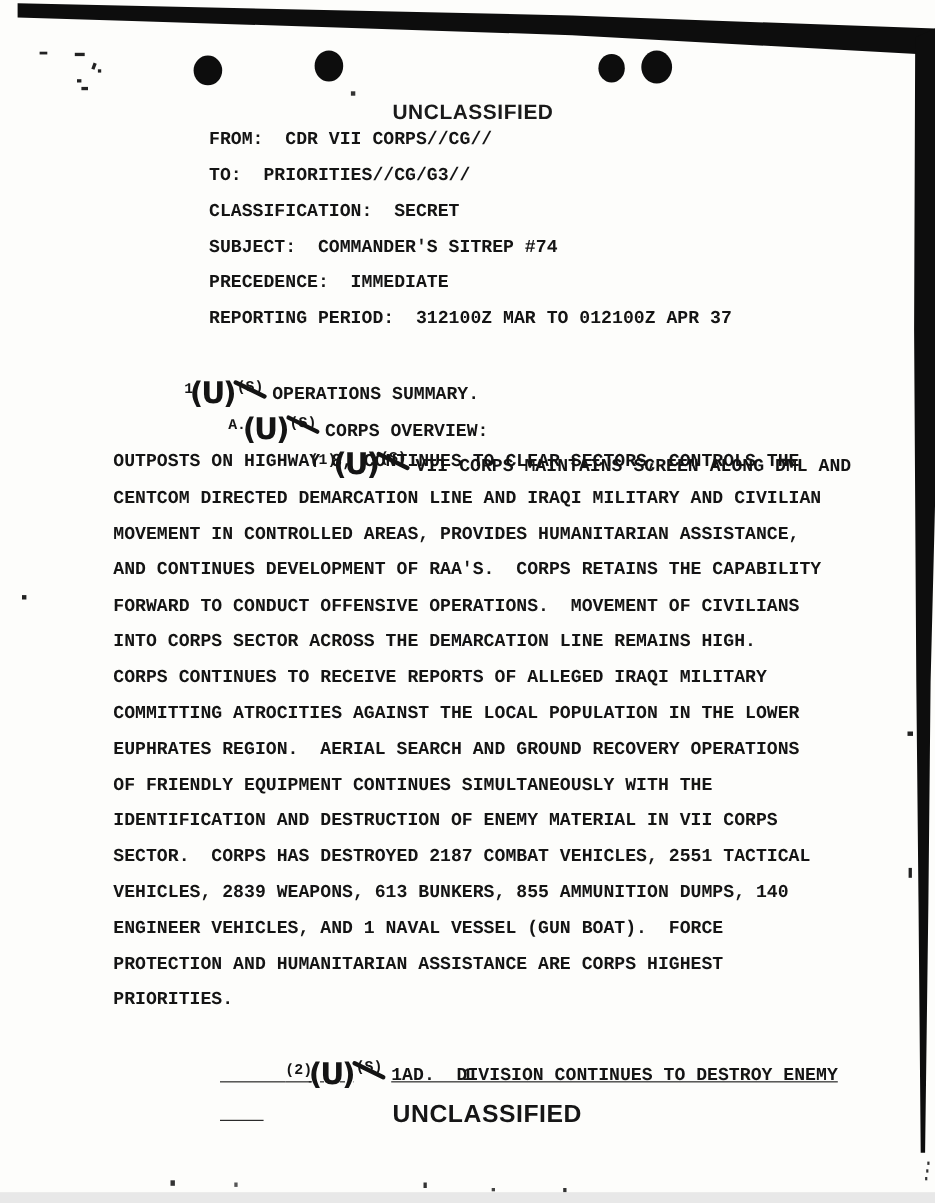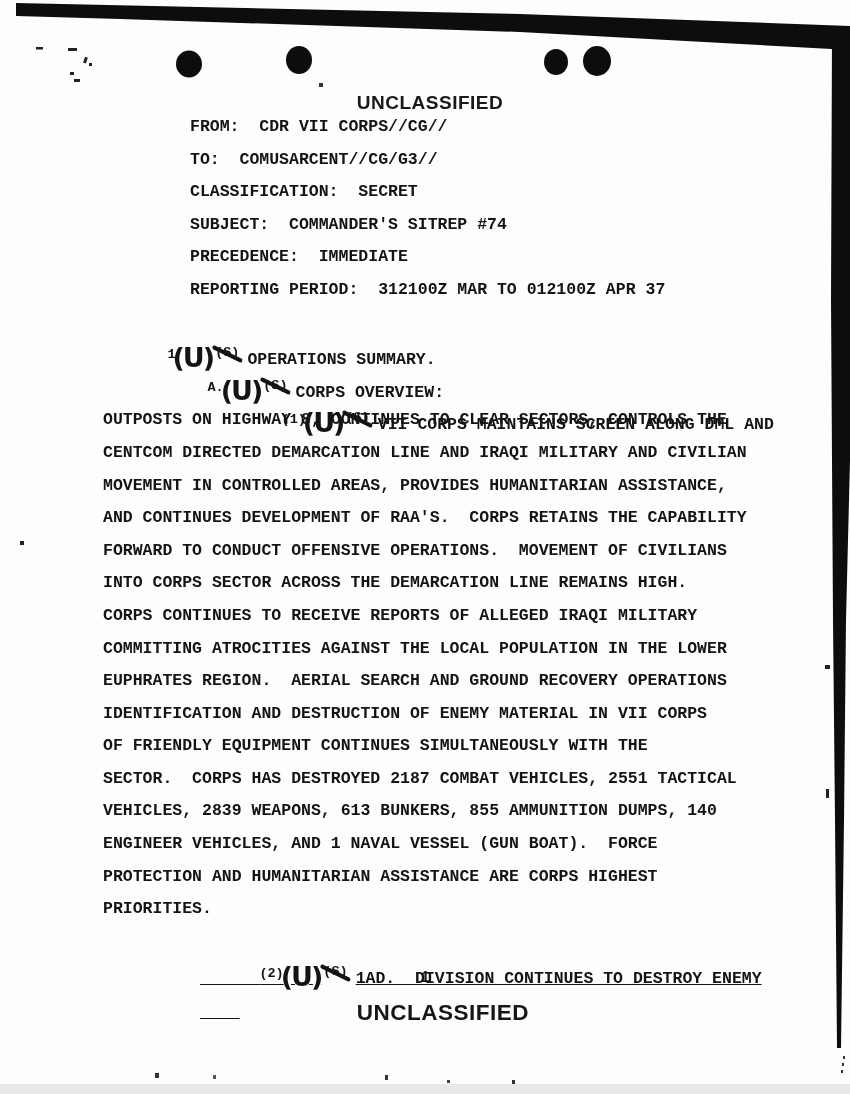--- a/index.html
+++ b/index.html
@@ -87,21 +87,21 @@
     <rect x="843" y="1056" width="2" height="3" fill="#333"></rect>
     <rect x="842" y="1063" width="2" height="3" fill="#333"></rect>
     <rect x="841" y="1070" width="2" height="3" fill="#333"></rect>
   </svg>
 
   <div class="top-banner">UNCLASSIFIED</div>
 
   <div class="text-layer">
 
     <div class="line indent-header">FROM:  CDR VII CORPS//CG//</div>
-    <div class="line indent-header">TO:  COMUSARCENT//CG/G3//</div>
+    <div class="line indent-header">TO:  PRIORITIES//CG/G3//</div>
     <div class="line indent-header">CLASSIFICATION:  SECRET</div>
     <div class="line indent-header">SUBJECT:  COMMANDER'S SITREP #74</div>
     <div class="line indent-header">PRECEDENCE:  IMMEDIATE</div>
     <div class="line indent-header">REPORTING PERIOD:  312100Z MAR TO 012100Z APR 37</div>
 
     <div class="line indent-sec1">
       <span class="sup-num">1</span><span class="stamp">(U)</span><span class="struck">(S)</span><span>OPERATIONS SUMMARY.</span>
     </div>
 
     <div class="line indent-secA">
@@ -114,22 +114,22 @@
 
     <div class="line">OUTPOSTS ON HIGHWAY 8, CONTINUES TO CLEAR SECTORS, CONTROLS THE</div>
     <div class="line">CENTCOM DIRECTED DEMARCATION LINE AND IRAQI MILITARY AND CIVILIAN</div>
     <div class="line">MOVEMENT IN CONTROLLED AREAS, PROVIDES HUMANITARIAN ASSISTANCE,</div>
     <div class="line">AND CONTINUES DEVELOPMENT OF RAA'S.  CORPS RETAINS THE CAPABILITY</div>
     <div class="line">FORWARD TO CONDUCT OFFENSIVE OPERATIONS.  MOVEMENT OF CIVILIANS</div>
     <div class="line">INTO CORPS SECTOR ACROSS THE DEMARCATION LINE REMAINS HIGH.</div>
     <div class="line">CORPS CONTINUES TO RECEIVE REPORTS OF ALLEGED IRAQI MILITARY</div>
     <div class="line">COMMITTING ATROCITIES AGAINST THE LOCAL POPULATION IN THE LOWER</div>
     <div class="line">EUPHRATES REGION.  AERIAL SEARCH AND GROUND RECOVERY OPERATIONS</div>
+    <div class="line">OF FRIENDLY EQUIPMENT CONTINUES SIMULTANEOUSLY WITH THE</div>
     <div class="line">IDENTIFICATION AND DESTRUCTION OF ENEMY MATERIAL IN VII CORPS</div>
-    <div class="line">OF FRIENDLY EQUIPMENT CONTINUES SIMULTANEOUSLY WITH THE</div>
     <div class="line">SECTOR.  CORPS HAS DESTROYED 2187 COMBAT VEHICLES, 2551 TACTICAL</div>
     <div class="line">VEHICLES, 2839 WEAPONS, 613 BUNKERS, 855 AMMUNITION DUMPS, 140</div>
     <div class="line">ENGINEER VEHICLES, AND 1 NAVAL VESSEL (GUN BOAT).  FORCE</div>
     <div class="line">PROTECTION AND HUMANITARIAN ASSISTANCE ARE CORPS HIGHEST</div>
     <div class="line">PRIORITIES.</div>
 
     <div class="line indent-p2">
       <span class="sup-num">(2)</span><span class="stamp">(U)</span><span class="struck">(S)</span><span>1AD.  DIVISION CONTINUES TO DESTROY ENEMY</span>
     </div>
 

